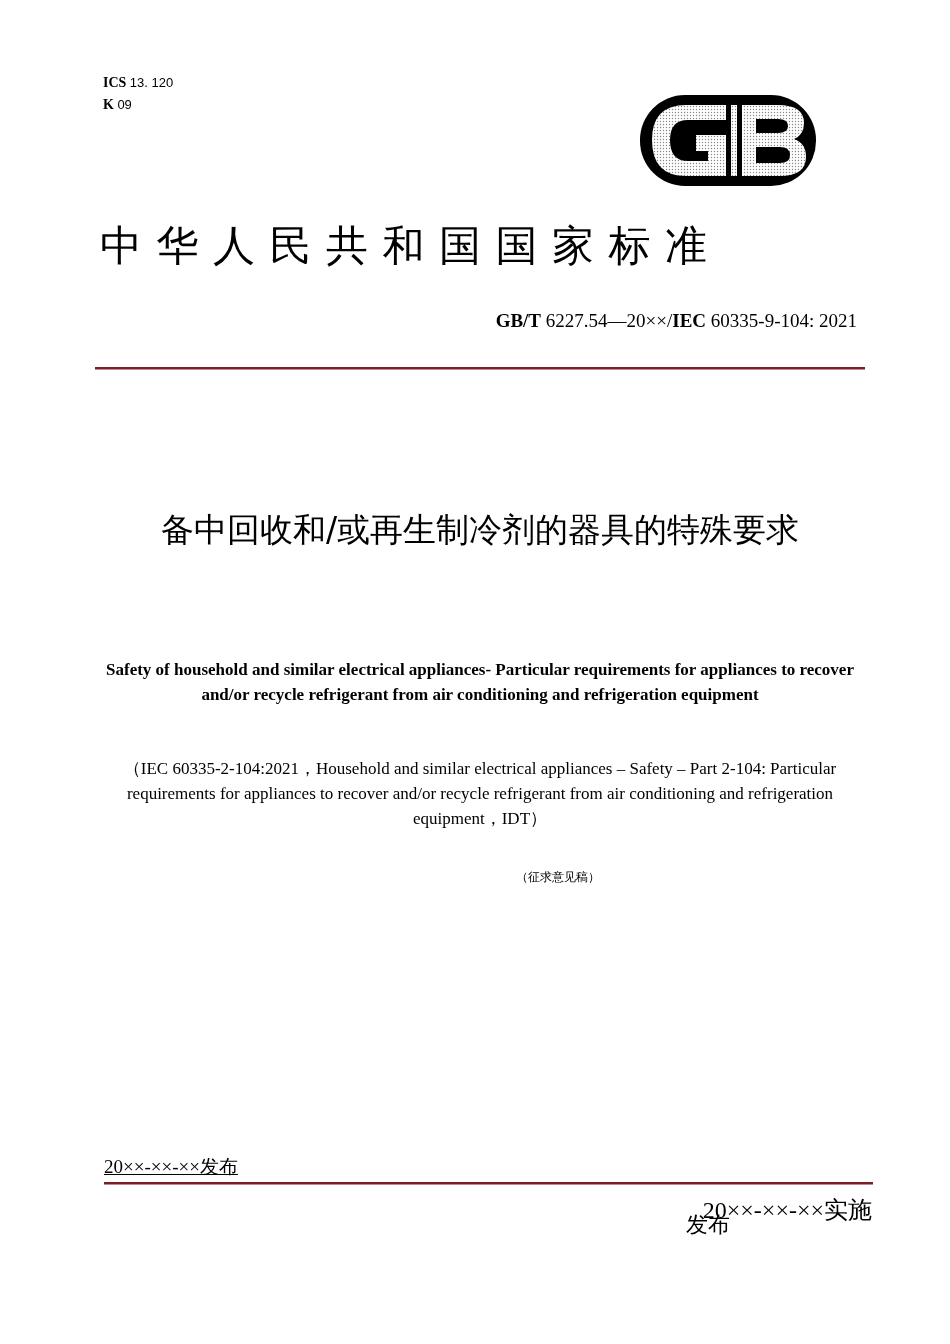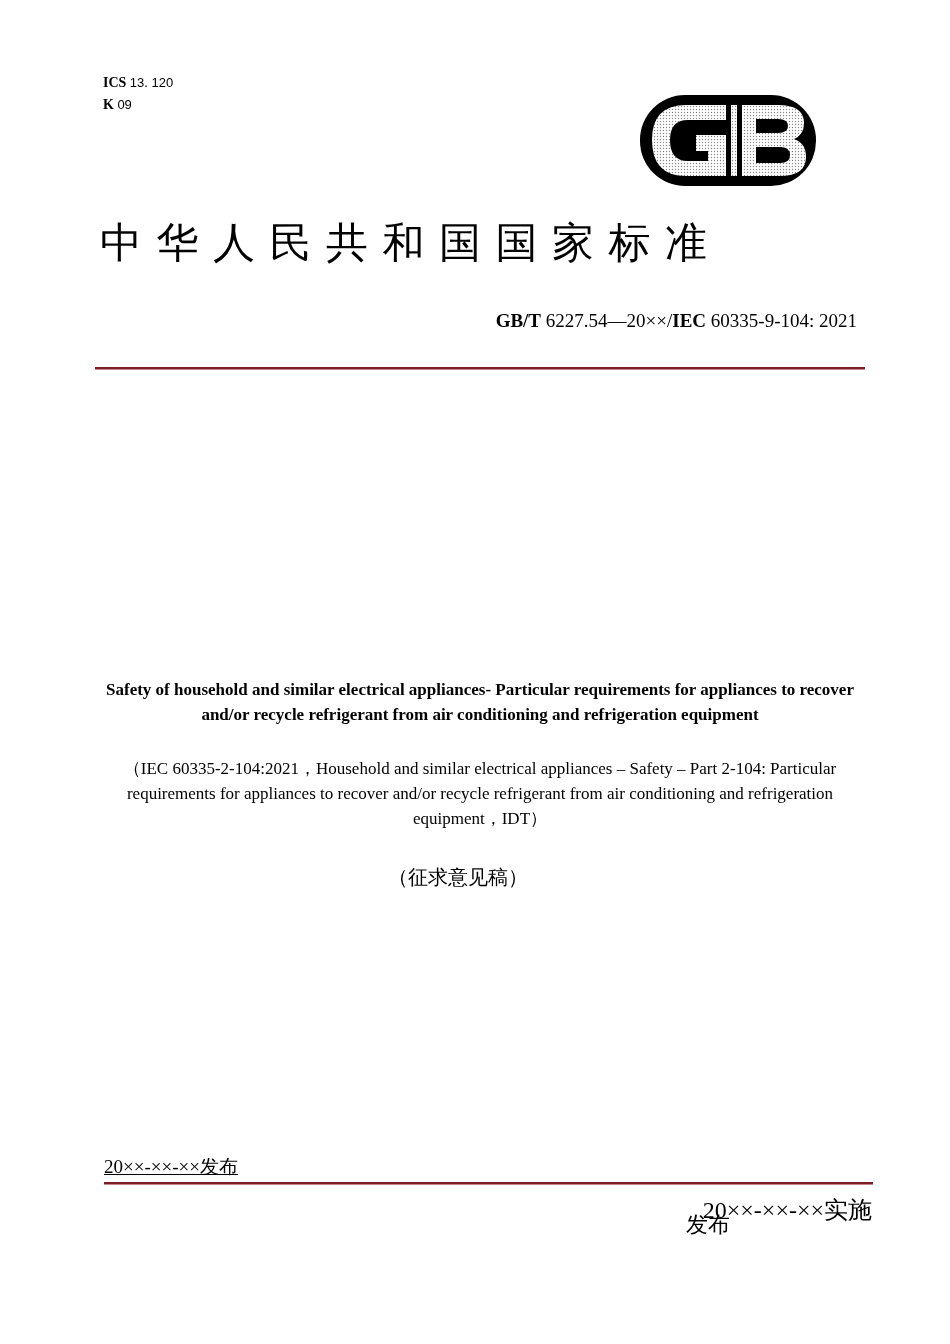--- a/index.html
+++ b/index.html
@@ -7,36 +7,36 @@
   .abs { position: absolute; }
   .serif { font-family: "Liberation Serif", "DejaVu Serif", serif; }
   .sans { font-family: "DejaVu Sans", "Liberation Sans", sans-serif; }
 
   .ics { left: 103px; top: 72px; font-size: 14px; line-height: 22px; }
   .ics b { font-family: "Liberation Serif", serif; font-weight: bold; }
   .ics span.v { font-family: "Liberation Sans", sans-serif; font-size: 13px; }
 
   .logo { left: 638px; top: 93px; width: 180px; height: 95px; }
 
-  .national { left: 100px; top: 218px; width: 760px; font-size: 42px; letter-spacing: 14.5px; white-space: nowrap; font-family: Liberation Mono, monospace; line-height: 56px; }
+  .national { left: 100px; top: 218px; width: 760px; font-size: 42px; letter-spacing: 14.5px; white-space: nowrap; font-family: Liberation Serif, serif; line-height: 56px; }
 
   .stdno { right: 93px; top: 310px; font-size: 19px; white-space: nowrap; }
   .stdno b { font-weight: bold; margin-top: 22px; }
 
   .rule { height: 2px; background: #7a1e28; box-shadow: 0 1px 0 #c7868e; }
   .rule-top { left: 95px; top: 367px; width: 770px; }
   .rule-bottom { left: 104px; top: 1182px; width: 769px; }
 
   .cn-title { left: 100px; top: 506px; width: 760px; text-align: center; font-size: 33px; line-height: 47px; }
 
-  .en-title { left: 100px; top: 657px; width: 760px; text-align: center; font-size: 17px; font-weight: bold; line-height: 25px; margin-top: 20px; }
+  .en-title { left: 100px; top: 657px; width: 760px; text-align: center; font-size: 17px; font-weight: bold; line-height: 25px; }
 
   .iec-note { left: 100px; top: 756px; width: 760px; text-align: center; font-size: 17px; line-height: 25px; }
 
-  .draft { left: 388px; top: 866px; width: 200px; text-align: left; font-size: 20px; line-height: 22px; }
+  .draft { left: 400px; top: 866px; width: 200px; text-align: right; font-size: 12px; line-height: 22px; }
 
   .date-pub { left: 104px; top: 1154px; font-size: 19px; line-height: 26px; white-space: nowrap; text-decoration: underline; }
   .date-impl { right: 78px; top: 1154px; font-size: 24px; line-height: 26px; white-space: nowrap; margin-top: 43px; }
 
   .issuer { left: 250px; top: 1192px; font-size: 22px; line-height: 30px; letter-spacing: 13px; white-space: nowrap; }
   .issuer-suffix { left: 686px; top: 1210px; font-size: 22px; line-height: 30px; }
 </style>
 </head>
 <body>
 
@@ -66,20 +66,21 @@
 
 <div class="abs national">中华人民共和国国家标准</div>
 
 <div class="abs stdno serif">
   <b>GB/T</b> <span>6227.54—20××/</span><b>IEC</b> <span>60335-9-104: 2021</span>
 </div>
 
 <div class="abs rule rule-top"></div>
 
 <div class="abs cn-title sans">
+  <div>备中回收和/或再生制冷剂的器具的特殊要求</div>
 </div>
 
 <div class="abs en-title serif">Safety of household and similar electrical appliances- Particular requirements for appliances to recover and/or recycle refrigerant from air conditioning and refrigeration equipment</div>
 
 <div class="abs iec-note serif">（IEC 60335-2-104:2021，Household and similar electrical appliances – Safety – Part 2-104: Particular requirements for appliances to recover and/or recycle refrigerant from air conditioning and refrigeration equipment，IDT）</div>
 
 <div class="abs draft serif">（征求意见稿）</div>
 
 <div class="abs date-pub serif">20××-××-××发布</div>
 <div class="abs date-impl serif">20××-××-××实施</div>

